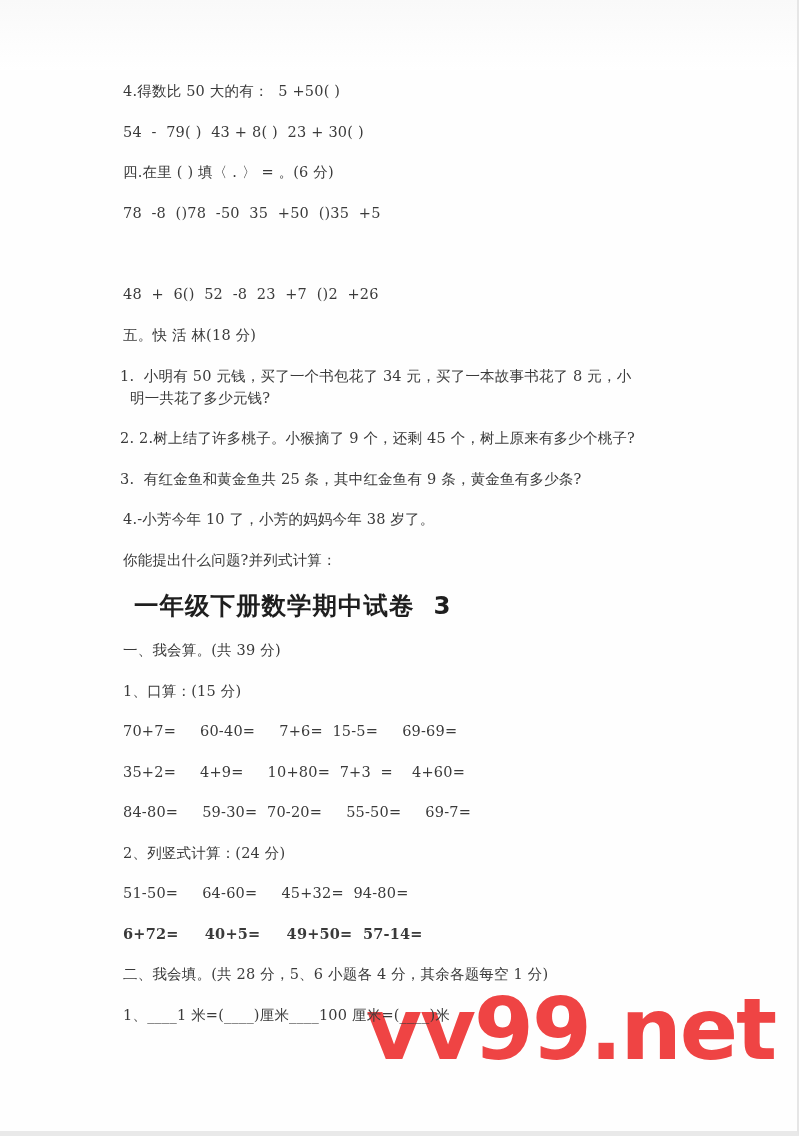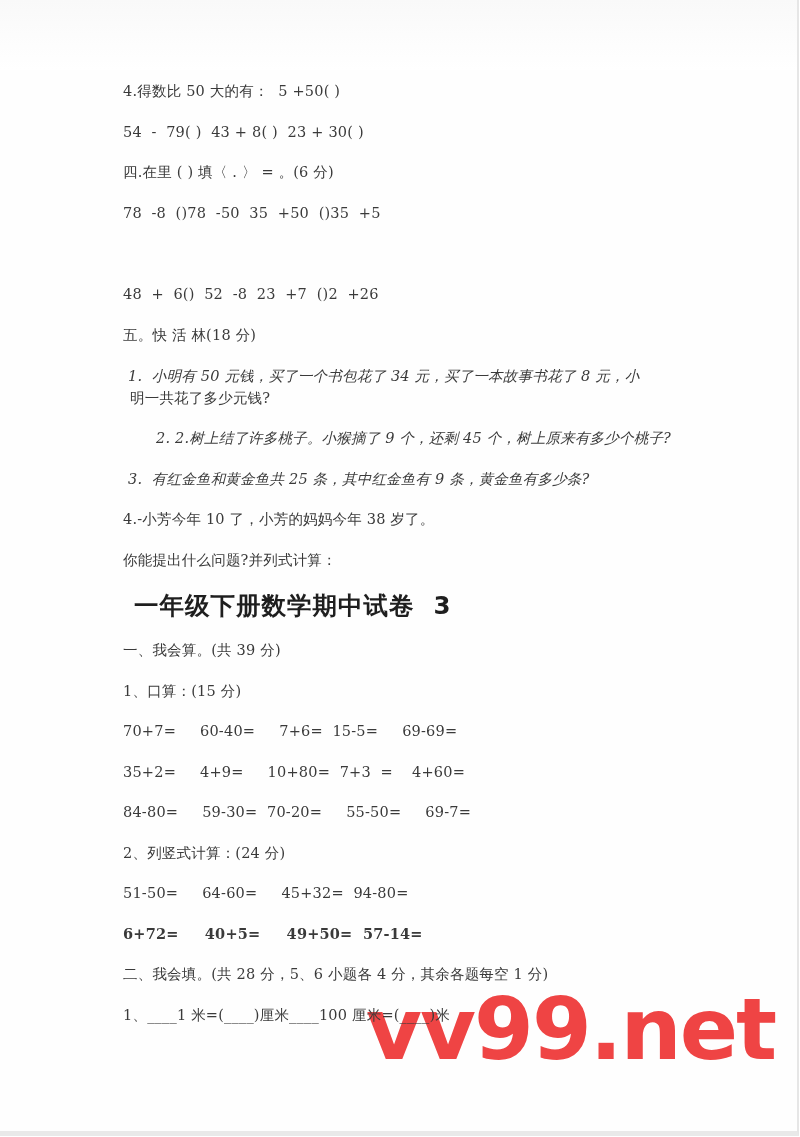--- a/index.html
+++ b/index.html
@@ -17,21 +17,21 @@
     }
     .topshade {
       position: absolute; left: 0; top: 0; width: 797px; height: 70px;
       background: linear-gradient(#f9f9f9, #ffffff);
     }
     .line {
       position: absolute; left: 123px;
       font-size: 14.5px; line-height: 20px; white-space: pre;
       letter-spacing: 0.2px;
     }
-    .line.indent { left: 128px; font-style: italic; }
+    .line.indent { left: 120px; }
     .line.cont { left: 110px; margin-left: 20px; }
     .title {
       position: absolute; left: 134px; top: 589px;
       font-family: "DejaVu Sans", "Liberation Sans", sans-serif;
       font-weight: bold; font-size: 24.5px; line-height: 34px;
       color: #1e1e1e; letter-spacing: 1px; white-space: pre;
     }
     .watermark {
       position: absolute; left: 366px; top: 986px;
       font-family: "DejaVu Sans", "Liberation Sans", sans-serif;
@@ -53,21 +53,21 @@
   <div class="line fg" style="top:122px;">54  -  79( )  43 + 8( )  23 + 30( )</div>
   <div class="line fg" style="top:162px;">四.在里 ( ) 填〈 . 〉 = 。(6 分)</div>
 
   <div class="line fg" style="top:203px;">78  -8  ()78  -50  35  +50  ()35  +5</div>
   <div class="line fg" style="top:284px;">48  +  6()  52  -8  23  +7  ()2  +26</div>
 
   <div class="line fg" style="top:325px;">五。快 活 林(18 分)</div>
 
   <div class="line indent fg" style="top:366px;">1.  小明有 50 元钱，买了一个书包花了 34 元，买了一本故事书花了 8 元，小</div>
   <div class="line cont fg" style="top:388px;">明一共花了多少元钱?</div>
-  <div class="line indent fg" style="top:428px;margin-left:28px;">2. 2.树上结了许多桃子。小猴摘了 9 个，还剩 45 个，树上原来有多少个桃子?</div>
+  <div class="line indent fg" style="top:428px;">2. 2.树上结了许多桃子。小猴摘了 9 个，还剩 45 个，树上原来有多少个桃子?</div>
   <div class="line indent fg" style="top:469px;">3.  有红金鱼和黄金鱼共 25 条，其中红金鱼有 9 条，黄金鱼有多少条?</div>
   <div class="line fg" style="top:509px;">4.-小芳今年 10 了，小芳的妈妈今年 38 岁了。</div>
   <div class="line fg" style="top:550px;">你能提出什么问题?并列式计算：</div>
 
   <div class="title fg">一年级下册数学期中试卷  3</div>
 
   <div class="line fg" style="top:640px;">一、我会算。(共 39 分)</div>
   <div class="line fg" style="top:681px;">1、口算：(15 分)</div>
   <div class="line fg" style="top:721px;">70+7=     60-40=     7+6=  15-5=     69-69=</div>
   <div class="line fg" style="top:762px;">35+2=     4+9=     10+80=  7+3  =    4+60=</div>

